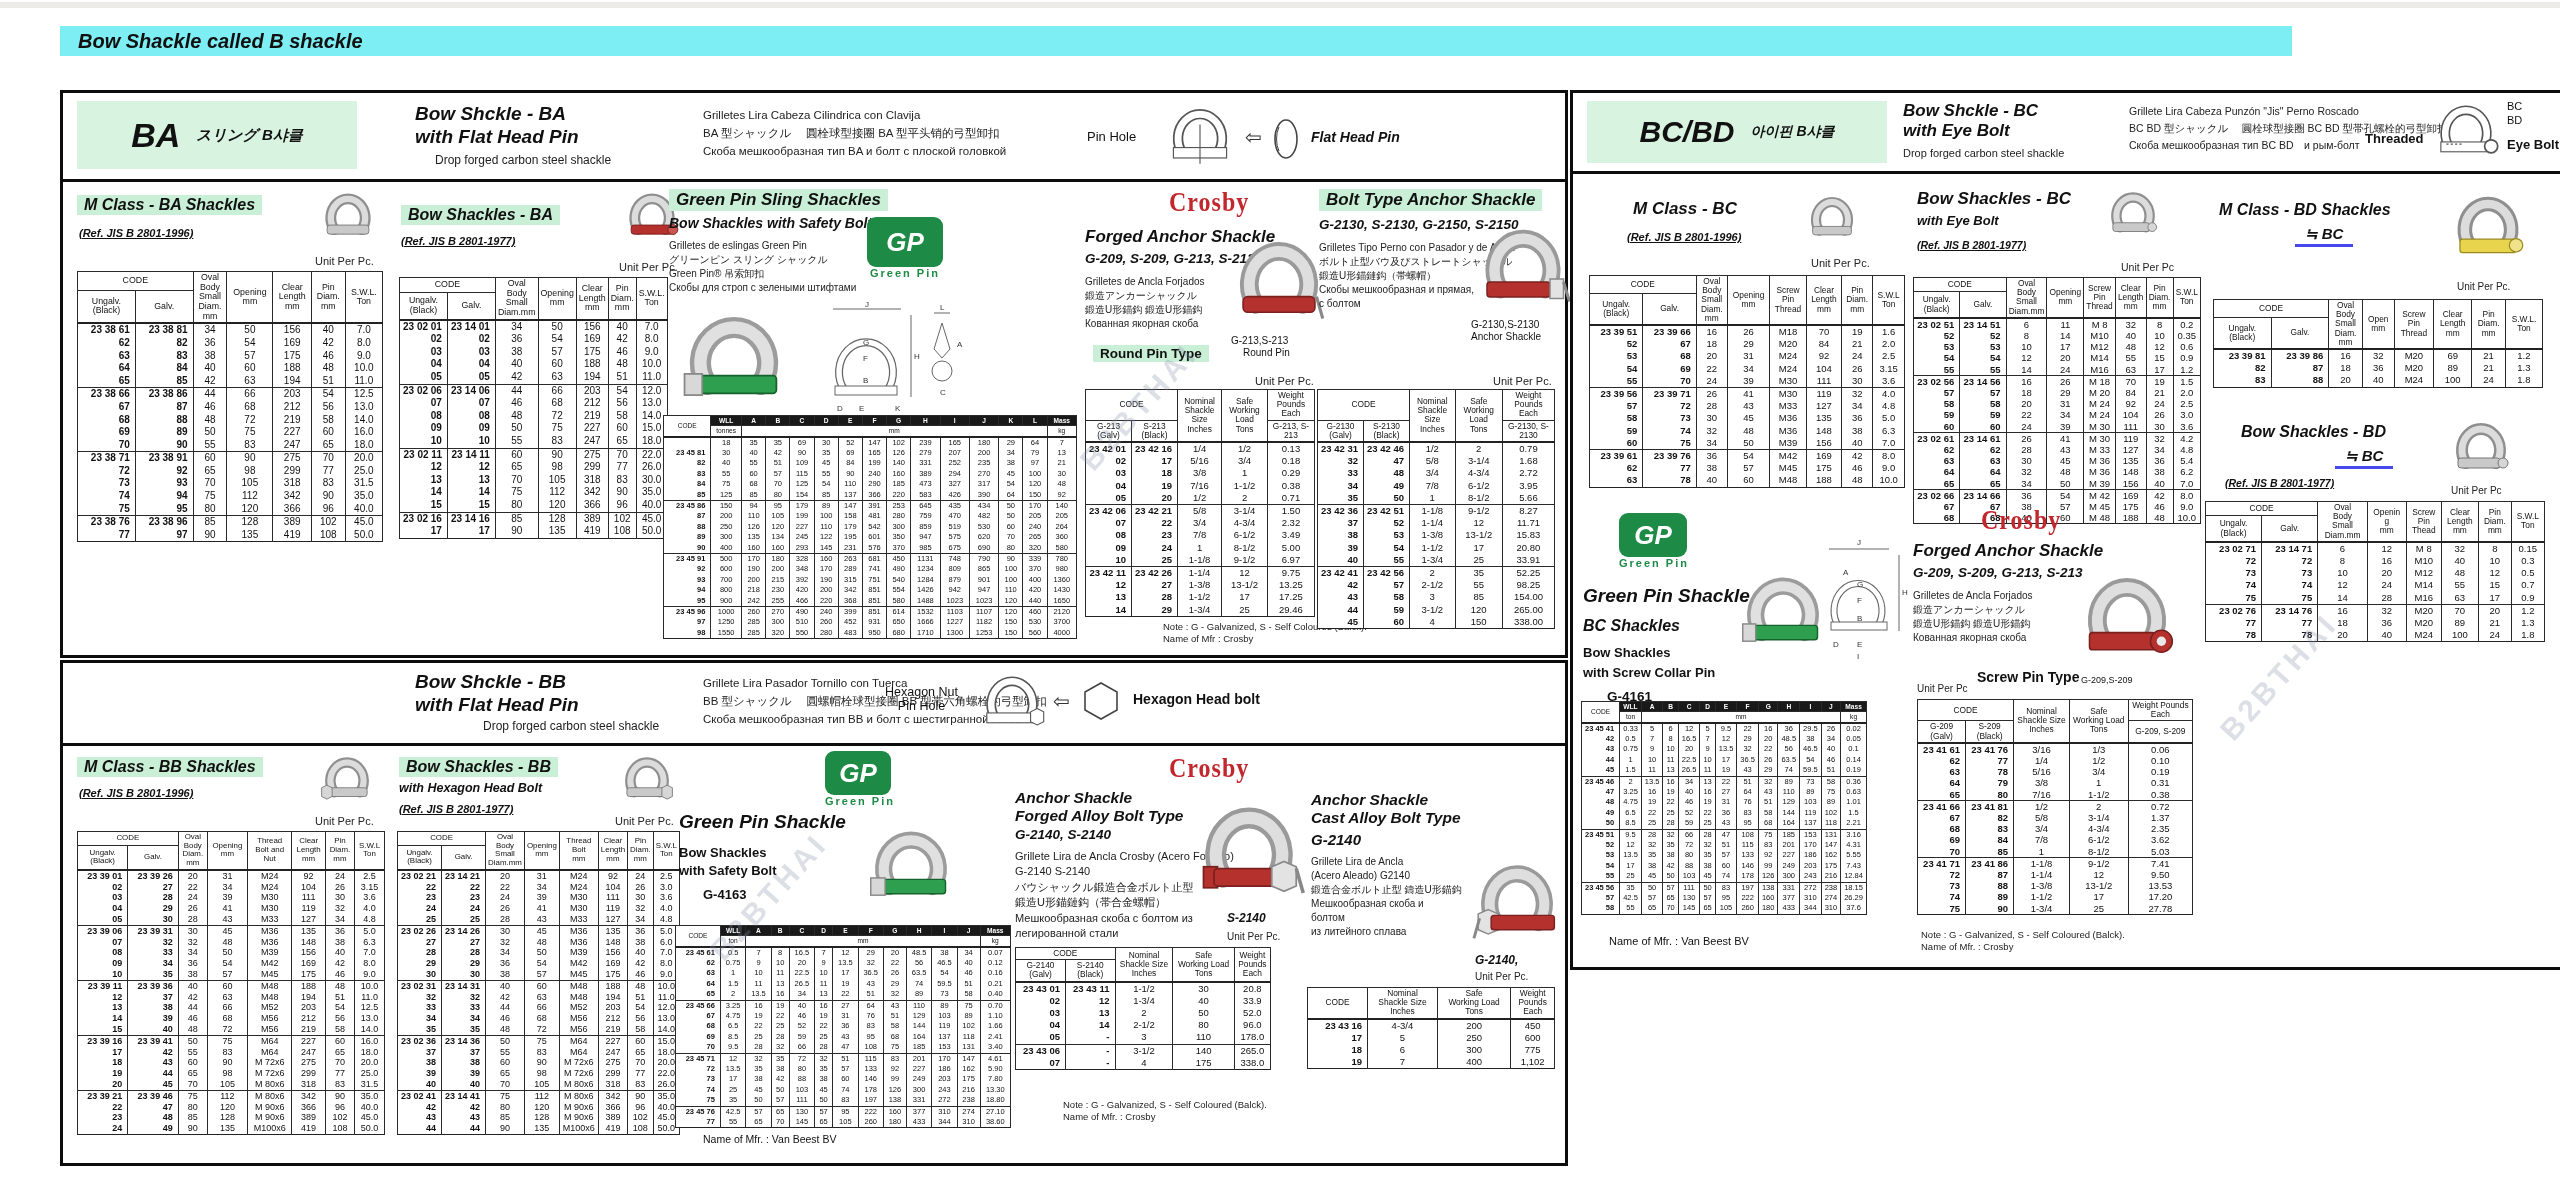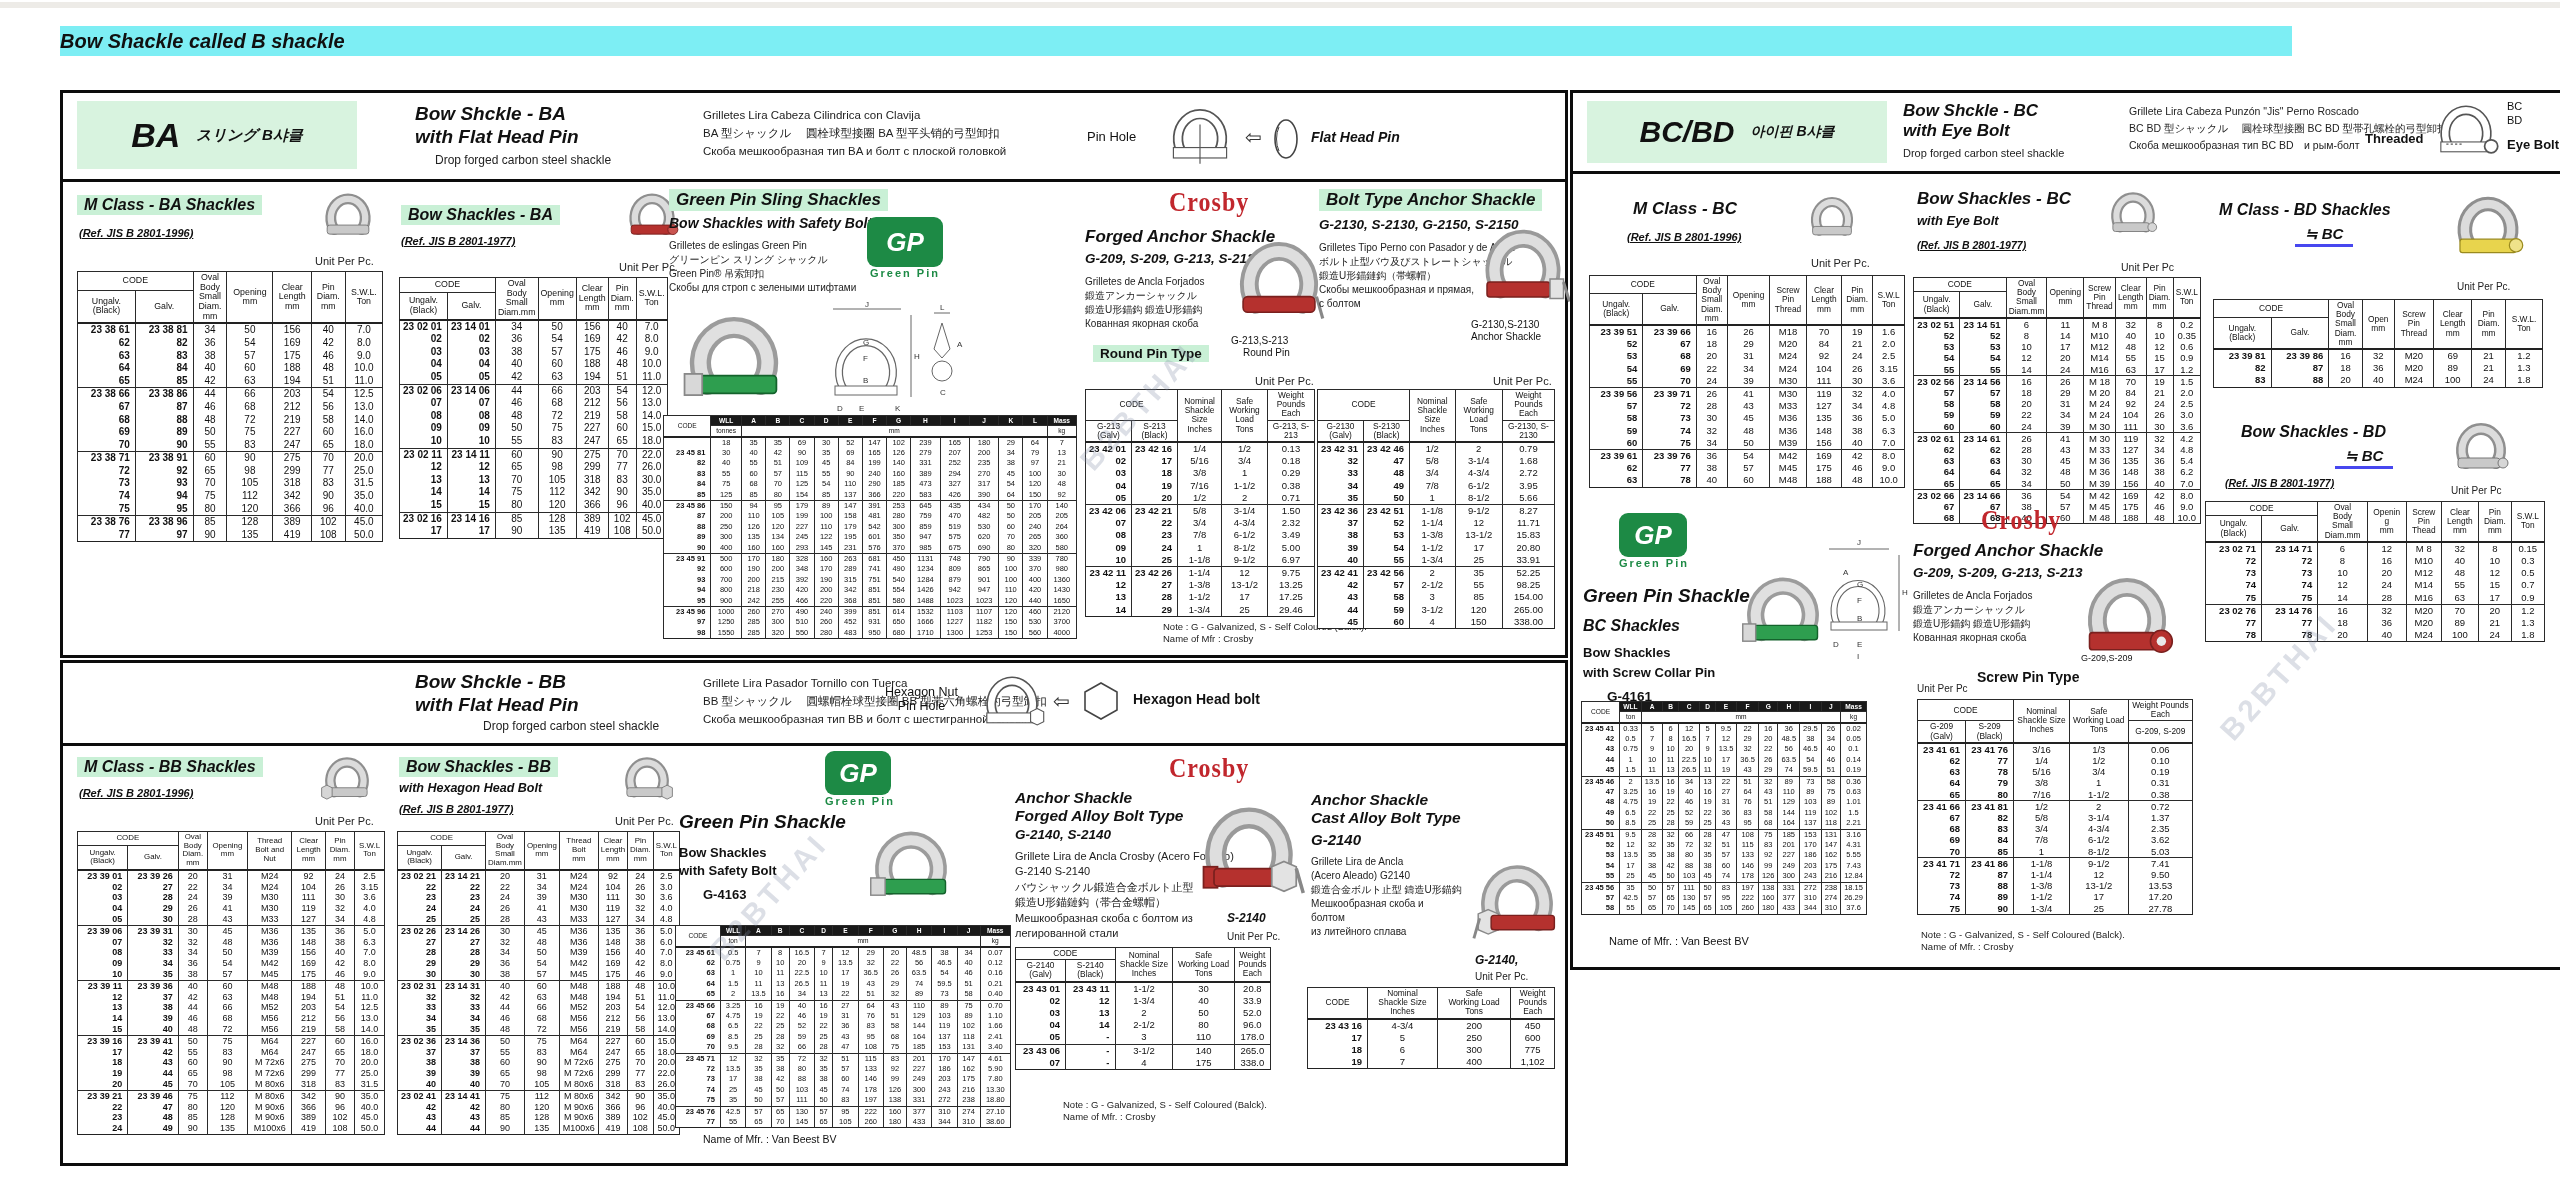--- a/index.html
+++ b/index.html
@@ -1,19 +1,19 @@
 <!DOCTYPE html>
 <html><head>
 <meta charset="utf-8">
 <style>
   html,body{margin:0;padding:0;background:#fff}
   .page{position:relative;width:2560px;height:1196px;background:#fff;font-family:"Liberation Sans",sans-serif;color:#111;overflow:hidden}
   .abs{position:absolute}
   .cyanbar{background:#7deef4;display:flex;align-items:center}
-  .pagetitle{font-weight:bold;font-style:italic;font-size:20px;padding-left:0;color:#101010}
+  .pagetitle{font-weight:bold;font-style:italic;font-size:20px;padding-left:18px;color:#101010}
   .box{position:absolute;border:3px solid #0c0c0c;background:#fff}
   .hdrstrip{position:absolute;left:0;top:0;right:0;border-bottom:3px solid #0c0c0c;background:#fff}
   .glabel{background:#d8f3df;display:flex;align-items:center;justify-content:center;gap:16px}
   .glabel .big{font-size:34px;font-weight:bold;font-style:italic}
   .glabel .kr{font-size:15px;font-weight:bold;font-style:italic}
   .btitle{font-size:19px;font-weight:bold;font-style:italic;line-height:1.2}
   .bsub{font-size:12px;color:#222}
   .desc{font-size:11.5px;line-height:1.55;color:#222;white-space:nowrap}
   .desc-sm{font-size:10px;line-height:1.4;color:#222;white-space:nowrap}
   .hl{background:#c9f0d6;display:inline-block;padding:1px 7px}
@@ -3198,21 +3198,21 @@
       <div>Кованная якорная скоба</div>
     </div>
     <div class="abs bold nw" style="left:404px;top:576px;font-size:14px">Screw Pin Type</div>
     <svg class="abs" style="left:502px;top:474px" width="104" height="100" viewBox="0 0 64 64">
       <path d="M17 47 A 19 21 0 1 1 47 47" fill="none" stroke="#9a9a9a" stroke-width="12" stroke-linecap="round"></path>
       <path d="M17 47 A 19 21 0 1 1 47 47" fill="none" stroke="#dedede" stroke-width="7" stroke-linecap="round"></path>
       <rect x="8" y="42" width="42" height="11" rx="2" fill="#b5312e" stroke="#7a201e"></rect>
       <circle cx="54" cy="47.5" r="7" fill="#b5312e" stroke="#7a201e"></circle>
       <circle cx="54" cy="47.5" r="3" fill="#e9e9e9"></circle>
     </svg>
-    <div class="abs smallcap" style="left:508px;top:560px">G-209,S-209</div>
+    <div class="abs smallcap" style="left:508px;top:582px">G-209,S-209</div>
     <div class="abs unit" style="left:344px;top:590px;font-size:10px">Unit Per Pc</div>
     <div class="abs" style="left:344px;top:606px;width:276px">
         <table class="tbl tbl-sm2">
           <thead>
             <tr>
               <th colspan="2">CODE</th>
               <th rowspan="2">Nominal
 Shackle Size
 Inches</th>
               <th rowspan="2">Safe

